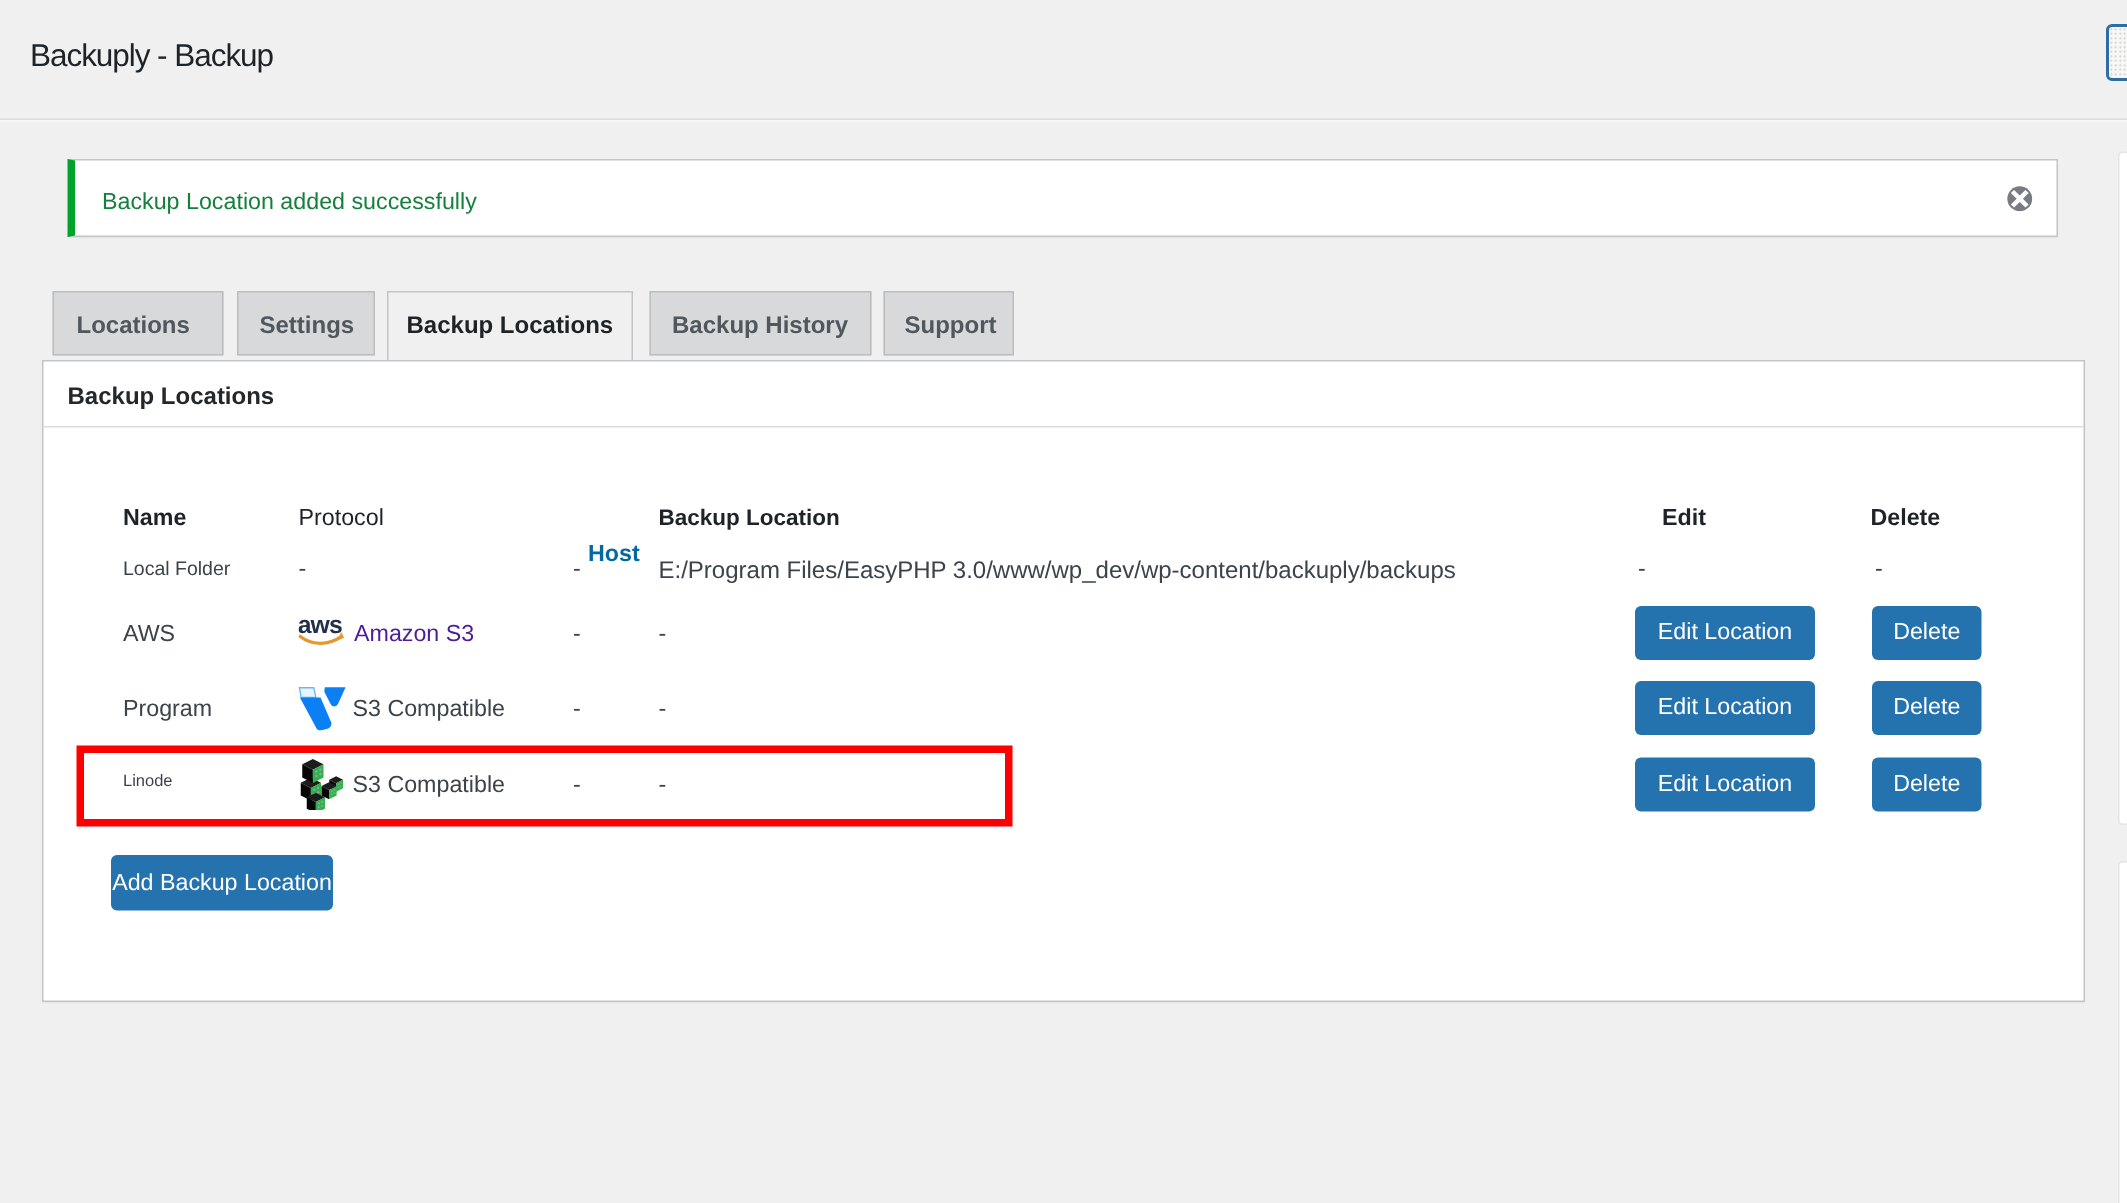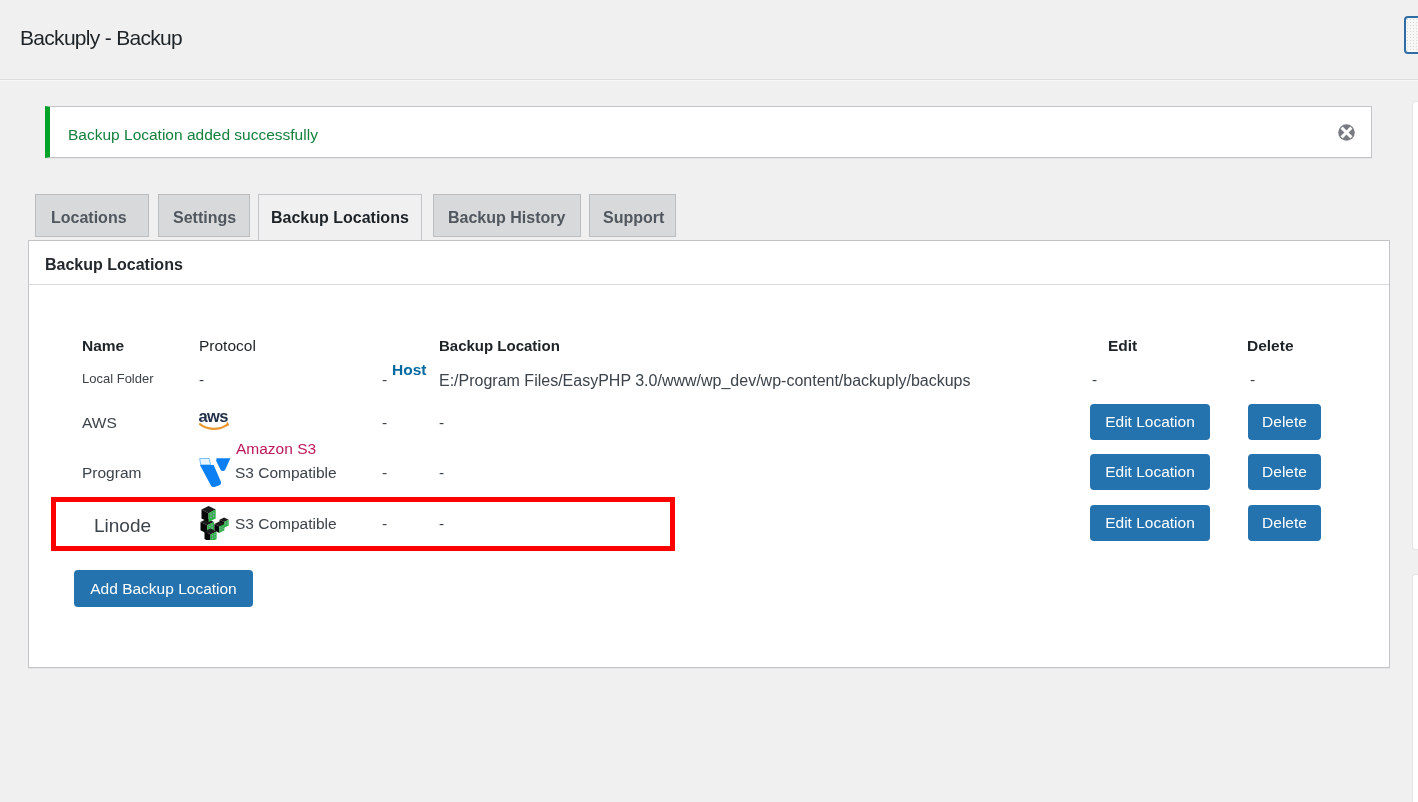--- a/index.html
+++ b/index.html
@@ -61,39 +61,39 @@
 <div class="t" style="left:439px; top:373px; font-size:16px; color:#3c434a;">E:/Program Files/EasyPHP 3.0/www/wp_dev/wp-content/backuply/backups</div>
 <div class="t" style="left:1092px; top:372px; font-size:15.5px; color:#3c434a;">-</div>
 <div class="t" style="left:1250px; top:372px; font-size:15.5px; color:#3c434a;">-</div>
 
 <div class="t" style="left:82px;  top:415px; font-size:15.5px; color:#3c434a;">AWS</div>
 <svg class="abs" style="left:199px; top:409px;" width="32" height="23" viewBox="0 0 32 23">
   <text x="-0.5" y="13" font-family="Liberation Sans" font-size="16.5" font-weight="bold" letter-spacing="-0.6" fill="#22304a">aws</text>
   <path d="M1 15.2 C 8.5 21.3, 20 21.3, 28 15.8" stroke="#e8962e" stroke-width="2.2" fill="none" stroke-linecap="round"></path>
   <path d="M26 17.8 L30.4 16.2 L28.4 12.4 Z" fill="#e8962e"></path>
 </svg>
-<div class="t" style="left:236px; top:415px; font-size:15.5px; color:#be185d;margin-top:26px;">Amazon S3</div>
+<div class="t" style="left:236px; top:415px; font-size:15.5px; color:#4c1d95;">Amazon S3</div>
 <div class="t" style="left:382px; top:415px; font-size:15.5px; color:#3c434a;">-</div>
 <div class="t" style="left:439px; top:415px; font-size:15.5px; color:#3c434a;">-</div>
 <div class="btn" style="left:1090px; top:404px; width:120px; height:36px;">Edit Location</div>
 <div class="btn" style="left:1248px; top:404px; width:73px; height:36px;">Delete</div>
 
 <div class="t" style="left:82px;  top:465px; font-size:15.5px; color:#3c434a;">Program</div>
 <svg class="abs" style="left:198px; top:458px;" width="33" height="29" viewBox="0 0 33 29">
   <path d="M1.6 0.5 L11.2 0.5 L12.6 6.9 L2.8 6.9 Z" fill="#e8f4ff" stroke="#6ab7f8" stroke-width="0.9"></path>
   <path d="M1.9 7 L15.7 7 L22.7 23.3 A3.3 3.3 0 0 1 20.9 27.6 L16.5 28.9 A3.3 3.3 0 0 1 12.5 26.7 Z" fill="#0b80f5"></path>
   <path d="M18.5 0.2 L32.4 0.2 L27.3 11.4 A2.7 2.7 0 0 1 22.3 11.2 L18.2 3.1 Z" fill="#0b80f5"></path>
 </svg>
 <div class="t" style="left:235px; top:465px; font-size:15.5px; color:#3c434a;">S3 Compatible</div>
 <div class="t" style="left:382px; top:465px; font-size:15.5px; color:#3c434a;">-</div>
 <div class="t" style="left:439px; top:465px; font-size:15.5px; color:#3c434a;">-</div>
 <div class="btn" style="left:1090px; top:454px; width:120px; height:36px;">Edit Location</div>
 <div class="btn" style="left:1248px; top:454px; width:73px; height:36px;">Delete</div>
 
-<div class="t" style="left:94px;  top:516px; font-size:19px; color:#3c434a;">Linode</div>
+<div class="t" style="left:82px;  top:516px; font-size:11px; color:#3c434a;">Linode</div>
 <svg class="abs" style="left:200px; top:505px;" width="29" height="35" viewBox="0 0 29 35">
   <defs>
     <g id="cube">
       <polygon points="6.75,0 13.5,3.4 6.75,6.8 0,3.4" fill="#1c1c1c"></polygon>
       <polygon points="0,3.4 6.75,6.8 6.75,15.2 0,11.8" fill="#060606"></polygon>
       <polygon points="6.75,6.8 13.5,3.4 13.5,11.8 6.75,15.2" fill="#2eb347"></polygon>
       <circle cx="9" cy="8" r="0.8" fill="#8fa0b3"></circle>
       <circle cx="11.5" cy="6.8" r="0.8" fill="#8fa0b3"></circle>
       <circle cx="9" cy="10.8" r="0.8" fill="#8fa0b3"></circle>
       <circle cx="11.5" cy="9.6" r="0.8" fill="#8fa0b3"></circle>
@@ -106,13 +106,13 @@
   <use href="#cube" transform="translate(4.5,23.5) scale(0.9)"></use>
 </svg>
 <div class="t" style="left:235px; top:516px; font-size:15.5px; color:#3c434a;">S3 Compatible</div>
 <div class="t" style="left:382px; top:516px; font-size:15.5px; color:#3c434a;">-</div>
 <div class="t" style="left:439px; top:516px; font-size:15.5px; color:#3c434a;">-</div>
 <div class="btn" style="left:1090px; top:505px; width:120px; height:36px;">Edit Location</div>
 <div class="btn" style="left:1248px; top:505px; width:73px; height:36px;">Delete</div>
 
 <div class="abs" style="left:51px; top:497px; width:624px; height:54px; border:5px solid #fd0000;"></div>
 
-<div class="btn" style="left:74px; top:570px; width:179px; height:37px;">Add Backup Location</div>
+<div class="btn" style="left:74px; top:570px; width:148px; height:37px;">Add Backup Location</div>
 
 </body></html>

